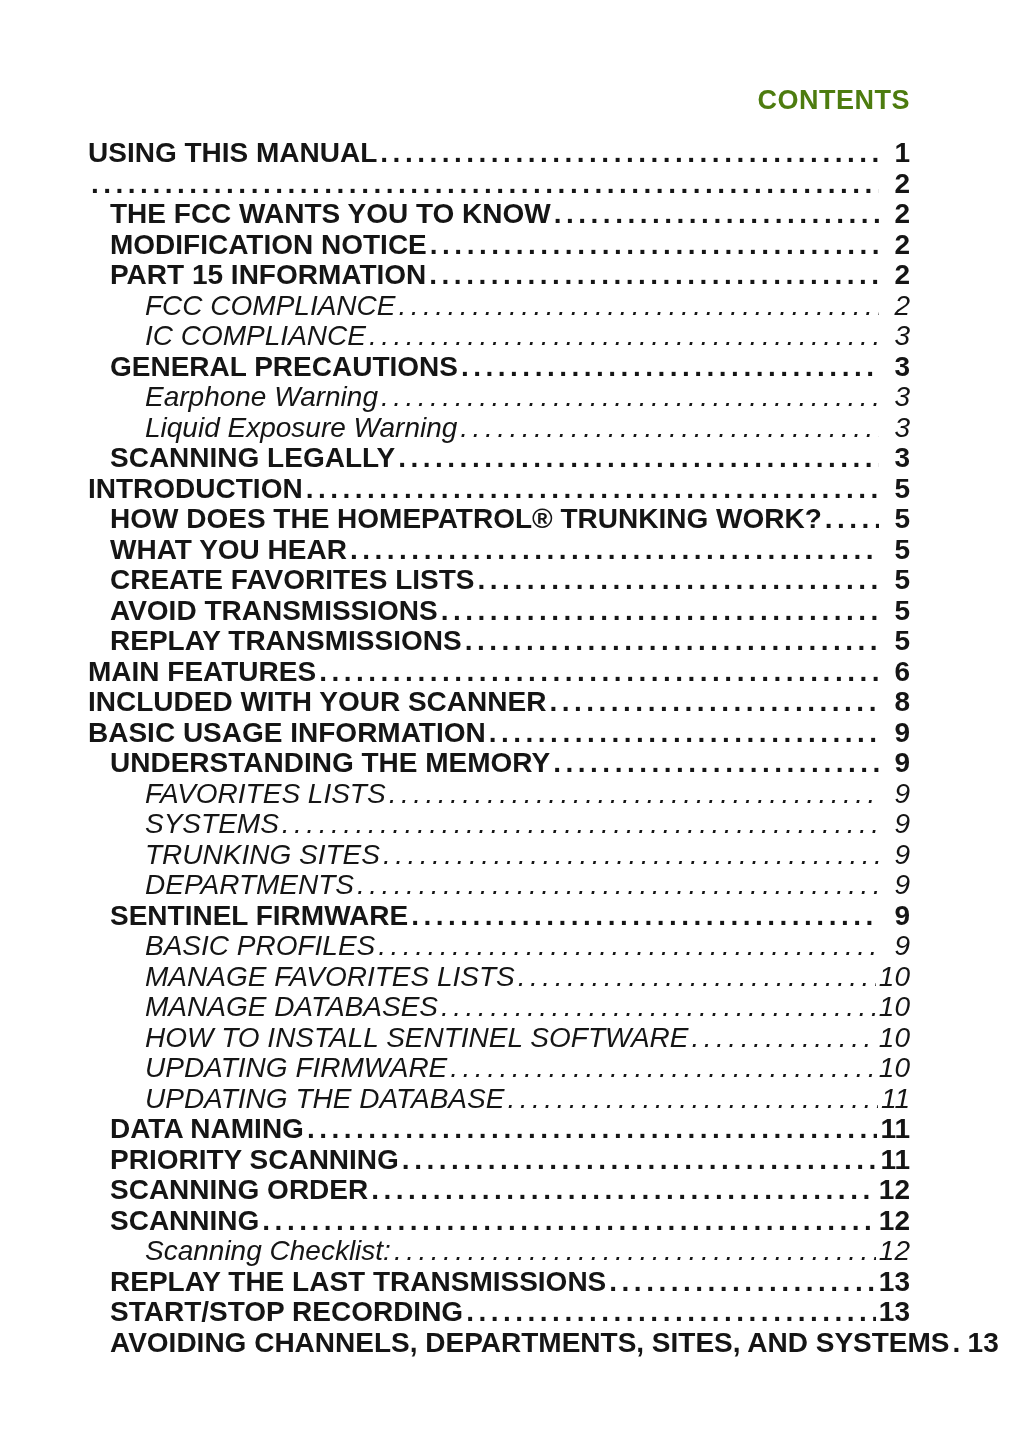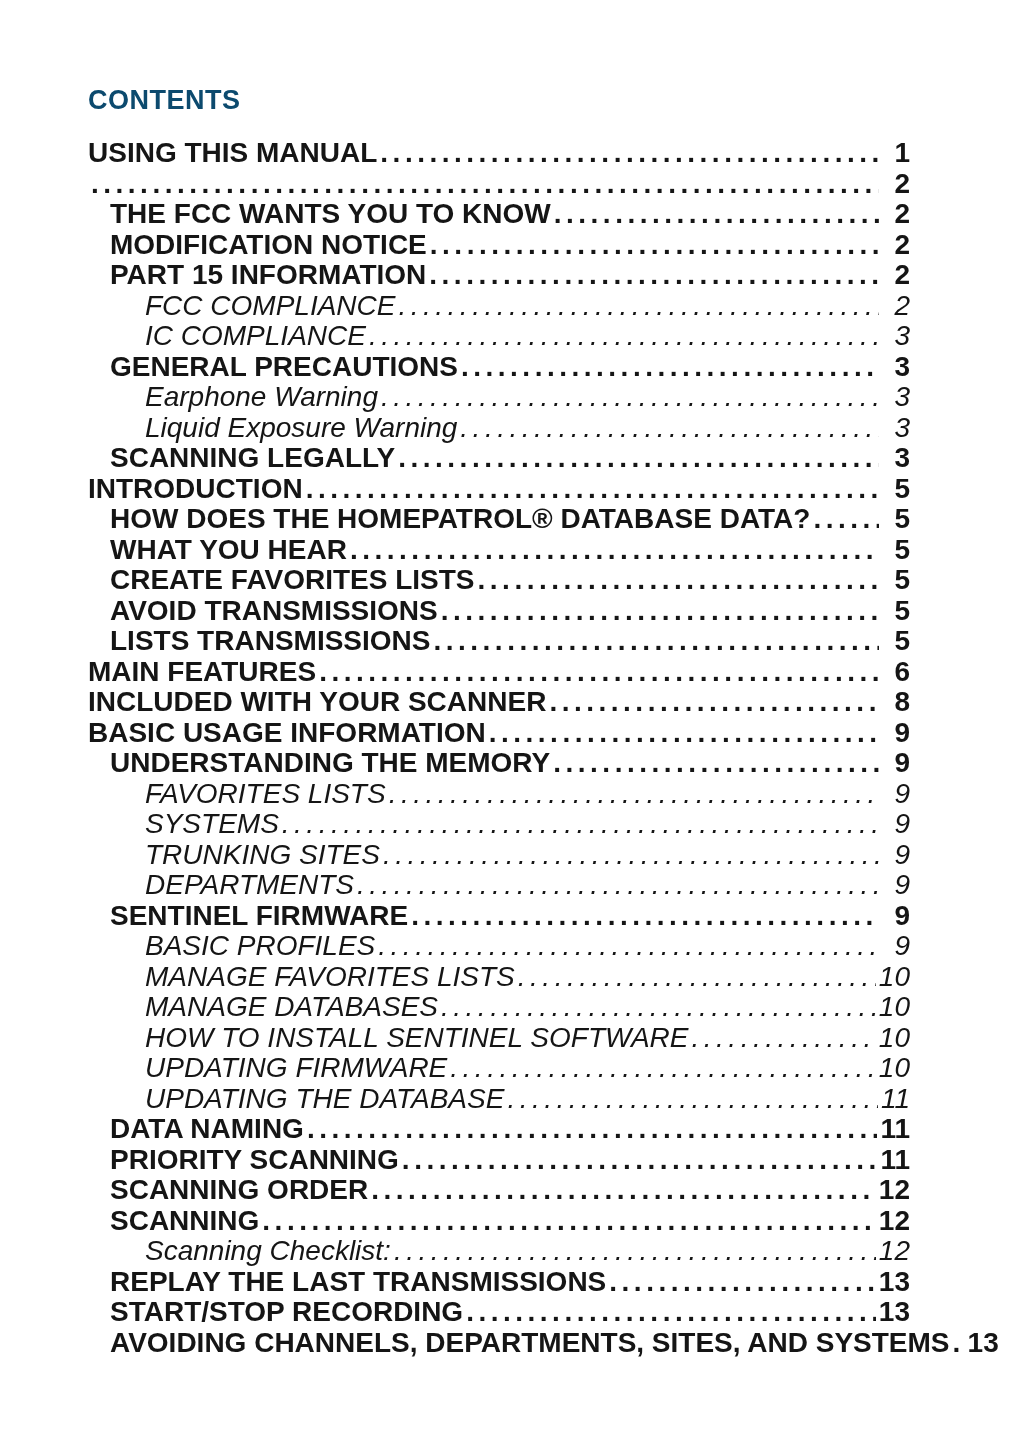--- a/index.html
+++ b/index.html
@@ -10,27 +10,27 @@
     font-family: "Liberation Sans", sans-serif;
     color: #151515;
     overflow: hidden;
   }
   .page {
     width: 100%;
     height: 100%;
     padding: 84px 114px 40px 88px;
   }
   .toc-title {
-    text-align: left;
+    text-align: right;
     font-size: 27px;
     font-weight: bold;
     letter-spacing: 0.5px;
     line-height: 32px;
     margin-bottom: 22px;
-    color: #0c4a6e;
+    color: #4d7c0f;
   }
   .toc { width: 100%; }
   .toc-row {
     display: flex;
     align-items: baseline;
     font-size: 28px;
     line-height: 30.5px;
     white-space: nowrap;
   }
   .level-0 { font-weight: bold; padding-left: 0; }
@@ -115,41 +115,41 @@
         <span class="toc-label">SCANNING LEGALLY</span>
         <span class="toc-leader"></span>
         <span class="toc-page">3</span>
       </div>
       <div class="toc-row level-0">
         <span class="toc-label">INTRODUCTION</span>
         <span class="toc-leader"></span>
         <span class="toc-page">5</span>
       </div>
       <div class="toc-row level-1">
-        <span class="toc-label">HOW DOES THE HOMEPATROL® DATABASE DATA?</span>
+        <span class="toc-label">HOW DOES THE HOMEPATROL® TRUNKING WORK?</span>
         <span class="toc-leader"></span>
         <span class="toc-page">5</span>
       </div>
       <div class="toc-row level-1">
         <span class="toc-label">WHAT YOU HEAR</span>
         <span class="toc-leader"></span>
         <span class="toc-page">5</span>
       </div>
       <div class="toc-row level-1">
         <span class="toc-label">CREATE FAVORITES LISTS</span>
         <span class="toc-leader"></span>
         <span class="toc-page">5</span>
       </div>
       <div class="toc-row level-1">
         <span class="toc-label">AVOID TRANSMISSIONS</span>
         <span class="toc-leader"></span>
         <span class="toc-page">5</span>
       </div>
       <div class="toc-row level-1">
-        <span class="toc-label">LISTS TRANSMISSIONS</span>
+        <span class="toc-label">REPLAY TRANSMISSIONS</span>
         <span class="toc-leader"></span>
         <span class="toc-page">5</span>
       </div>
       <div class="toc-row level-0">
         <span class="toc-label">MAIN FEATURES</span>
         <span class="toc-leader"></span>
         <span class="toc-page">6</span>
       </div>
       <div class="toc-row level-0">
         <span class="toc-label">INCLUDED WITH YOUR SCANNER</span>

